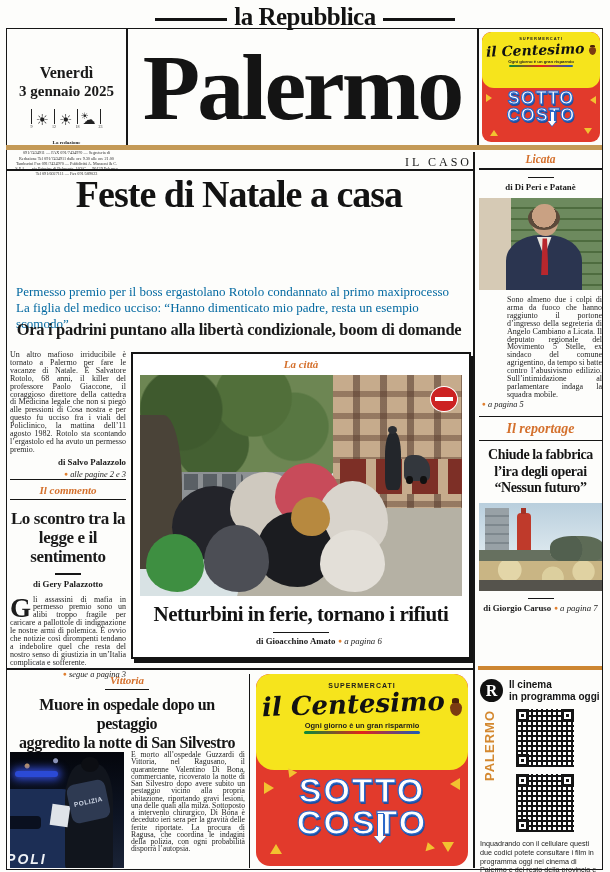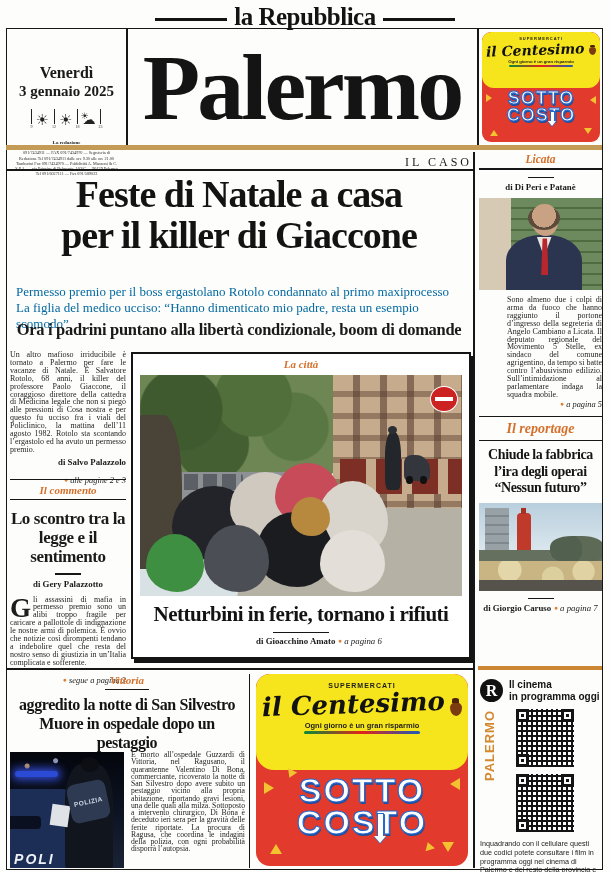--- a/index.html
+++ b/index.html
@@ -61,21 +61,21 @@
   
   .caso-kicker{position:absolute;left:6px;top:155px;width:466px;text-align:right;font-size:12px;font-weight:normal;letter-spacing:3px;}
   .caso-rule{position:absolute;left:6px;top:169px;width:467px;height:1.5px;background:#161616;}
   .caso-headline{position:absolute;left:6px;top:174px;width:466px;text-align:center;font-size:38px;line-height:41px;font-weight:bold;letter-spacing:-1px;color:#131313;}
   .caso-deck{position:absolute;left:16px;top:284px;width:446px;text-align:left;font-size:13px;line-height:16px;color:#0369a1;}
   .caso-subhead{position:absolute;left:6px;top:320px;width:466px;text-align:center;font-size:16.5px;font-weight:bold;letter-spacing:-0.3px;}
 
   .small-body{font-size:8px;line-height:7.9px;text-align:justify;color:#1d1d1d;}
   .lead-col{position:absolute;left:10px;top:351px;width:116px;}
   .lead-byline{text-align:right;font-size:8.8px;font-weight:bold;margin-top:3px;}
-  .refrow{text-align:right;font-size:8.4px;font-style:italic;margin-top:9px;}
+  .refrow{text-align:right;font-size:8.4px;font-style:italic;margin-top:3px;}
 
   .commento-rule-top{position:absolute;left:10px;top:479px;width:116px;height:1px;background:#161616;}
   .commento{position:absolute;left:10px;top:484px;width:116px;text-align:center;}
   .commento-krule{height:1px;background:#161616;margin-top:3px;}
   .commento-title{font-size:17px;line-height:19px;font-weight:bold;letter-spacing:-0.4px;margin-top:9px;}
   .midrule{width:26px;height:1.5px;background:#161616;margin:7px auto 4px;}
   .sm-byline{font-size:8.8px;font-weight:bold;}
   .commento-body{margin-top:7px;}
   .dropcap{float:left;font-size:27px;line-height:22px;font-weight:bold;padding:1px 2px 0 0;}
 
@@ -116,21 +116,21 @@
   .gp-stroller{left:82%;top:36%;width:8%;height:12%;background:#33373d;border-radius:30% 55% 20% 20%;}
   .gp-stroller::after{content:"";position:absolute;left:8%;top:80%;width:26%;height:32%;background:#111;border-radius:50%;box-shadow:14px 0 0 #111;}
 
   
   .vdiv-main{position:absolute;left:473px;top:152px;width:1.5px;height:716px;background:#161616;}
   .rcol{position:absolute;left:479px;top:153px;width:123px;text-align:center;}
   .rc-krule{height:1.5px;background:#161616;margin-top:3px;}
   .rc-headline{font-size:14px;line-height:16.5px;font-weight:bold;letter-spacing:-0.4px;margin-top:6px;color:#151515;}
   .rc-photo{position:relative;width:123px;height:92px;margin-top:6px;overflow:hidden;}
   .rc-body{margin-top:6px;text-align:justify;margin-left:28px;}
-  .rc-refrow{text-align:right;font-size:8.4px;font-style:italic;margin-top:1px;}
+  .rc-refrow{text-align:left;font-size:8.4px;font-style:italic;margin-top:1px;}
   .rc-secrule{height:1px;background:#161616;margin-top:7px;}
   .rc-byrow{font-size:8.8px;margin-top:3px;}
   .rc-byrow .by{font-weight:bold;}
   .rc-byrow .pr{font-style:italic;}
 
   
   .cb-bg{position:absolute;inset:0;background:
      repeating-linear-gradient(180deg,#6d8a5e 0 9px,#4e6c3f 9px 11px);}
   .cb-wall{position:absolute;left:0;top:0;width:26%;height:100%;background:#d6cab5;}
   .cb-head{position:absolute;left:42%;top:7%;width:22%;height:34%;background:#c9a183;border-radius:48% 48% 45% 55%;}
@@ -166,21 +166,21 @@
 
   
   .pp-bg{position:absolute;inset:0;background:linear-gradient(#04060c,#0d1423 55%,#1a2336);}
   .pp-bokeh{position:absolute;left:0;top:0;width:100%;height:30%;background:
      radial-gradient(circle at 15% 40%,rgba(255,190,90,.8) 0 2px,transparent 3px),
      radial-gradient(circle at 40% 25%,rgba(200,210,255,.7) 0 2px,transparent 3px),
      radial-gradient(circle at 70% 35%,rgba(255,255,255,.5) 0 1.5px,transparent 2.5px);}
   .pp-lightbar{position:absolute;left:4%;top:16%;width:38%;height:6px;background:#2b4ad6;border-radius:3px;box-shadow:0 0 8px 3px rgba(60,90,255,.8);}
   .pp-car{position:absolute;left:-6%;top:32%;width:64%;height:68%;background:#1c2e55;border-radius:8px 14px 0 0;}
   .pp-window{position:absolute;left:0;top:34%;width:52%;height:16%;background:#0a101f;border-radius:4px;}
-  .pp-car-label{position:absolute;left:4%;top:78%;font-family:"Liberation Sans",sans-serif;font-weight:bold;font-size:14px;letter-spacing:2px;color:#eef1f6;font-style:italic;padding-left:8px;}
+  .pp-car-label{position:absolute;left:4%;top:78%;font-family:"Liberation Sans",sans-serif;font-weight:bold;font-size:14px;letter-spacing:2px;color:#eef1f6;font-style:italic;}
   .pp-officer{position:absolute;left:48%;top:10%;width:42%;height:92%;background:#11151d;border-radius:34% 34% 6% 6%;}
   .pp-head{position:absolute;left:62%;top:4%;width:16%;height:13%;background:#0c0e13;border-radius:50%;}
   .pp-jacket{position:absolute;left:52%;top:26%;width:34%;height:34%;background:#2e3a52;border-radius:20%;display:flex;align-items:center;justify-content:center;transform:rotate(-12deg);}
   .pp-jacket span{font-family:"Liberation Sans",sans-serif;font-size:6.5px;font-weight:bold;letter-spacing:.5px;color:#cdd5e4;}
   .pp-paper{position:absolute;left:36%;top:46%;width:16%;height:18%;background:#dfe3e8;transform:rotate(8deg);}
 
   .vdiv-b1{position:absolute;left:249px;top:674px;width:1px;height:194px;background:#161616;}
 
   
   .cinema{position:absolute;left:478px;top:674px;width:124px;font-family:"Liberation Sans",sans-serif;}
@@ -273,21 +273,20 @@
       <div class="sc-tri" style="right:8px;bottom:8px;border-left:4px solid transparent;border-right:4px solid transparent;border-top:6px solid #f2c230;"></div>
     </div>
   </div>
 
   <div class="accent-bar"></div>
 
   <div class="caso-kicker">IL CASO</div>
   <div class="caso-rule"></div>
   <div class="caso-headline">
     <div>Feste di Natale a casa</div>
-    <div>per il killer di Giaccone</div>
   </div>
   <div class="caso-deck">
     <div>Permesso premio per il boss ergastolano Rotolo condannato al primo maxiprocesso</div>
     <div>La figlia del medico ucciso: “Hanno dimenticato mio padre, resta un esempio scomodo”</div>
   </div>
   <div class="caso-subhead">Ora i padrini puntano alla libertà condizionale, boom di domande</div>
 
   <div class="lead-col">
     <div class="small-body">Un altro mafioso irriducibile è tornato a Palermo per fare le vacanze di Natale. È Salvatore Rotolo, 68 anni, il killer del professore Paolo Giaccone, il coraggioso direttore della cattedra di Medicina legale che non si piegò alle pressioni di Cosa nostra e per questo fu ucciso fra i viali del Policlinico, la mattina dell’11 agosto 1982. Rotolo sta scontando l’ergastolo ed ha avuto un permesso premio.</div>
     <div class="lead-byline">di Salvo Palazzolo</div>
@@ -379,22 +378,22 @@
   </div>
 
   <div class="blrule"></div>
   <div class="accent-bar-right"></div>
   <div class="vdiv-b1"></div>
 
   <div class="vitt">
     <div class="okick">Vittoria</div>
     <div class="vitt-krule"></div>
     <div class="vitt-headline">
+      <div>Muore in ospedale dopo un pestaggio</div>
       <div>aggredito la notte di San Silvestro</div>
-      <div>Muore in ospedale dopo un pestaggio</div>
     </div>
   </div>
   <div class="vitt-photo">
     <div class="pp-bg"></div>
     <div class="pp-bokeh"></div>
     <div class="pp-lightbar"></div>
     <div class="pp-car">
       <div class="pp-window"></div>
       <div class="pp-car-label">POLI</div>
     </div>

